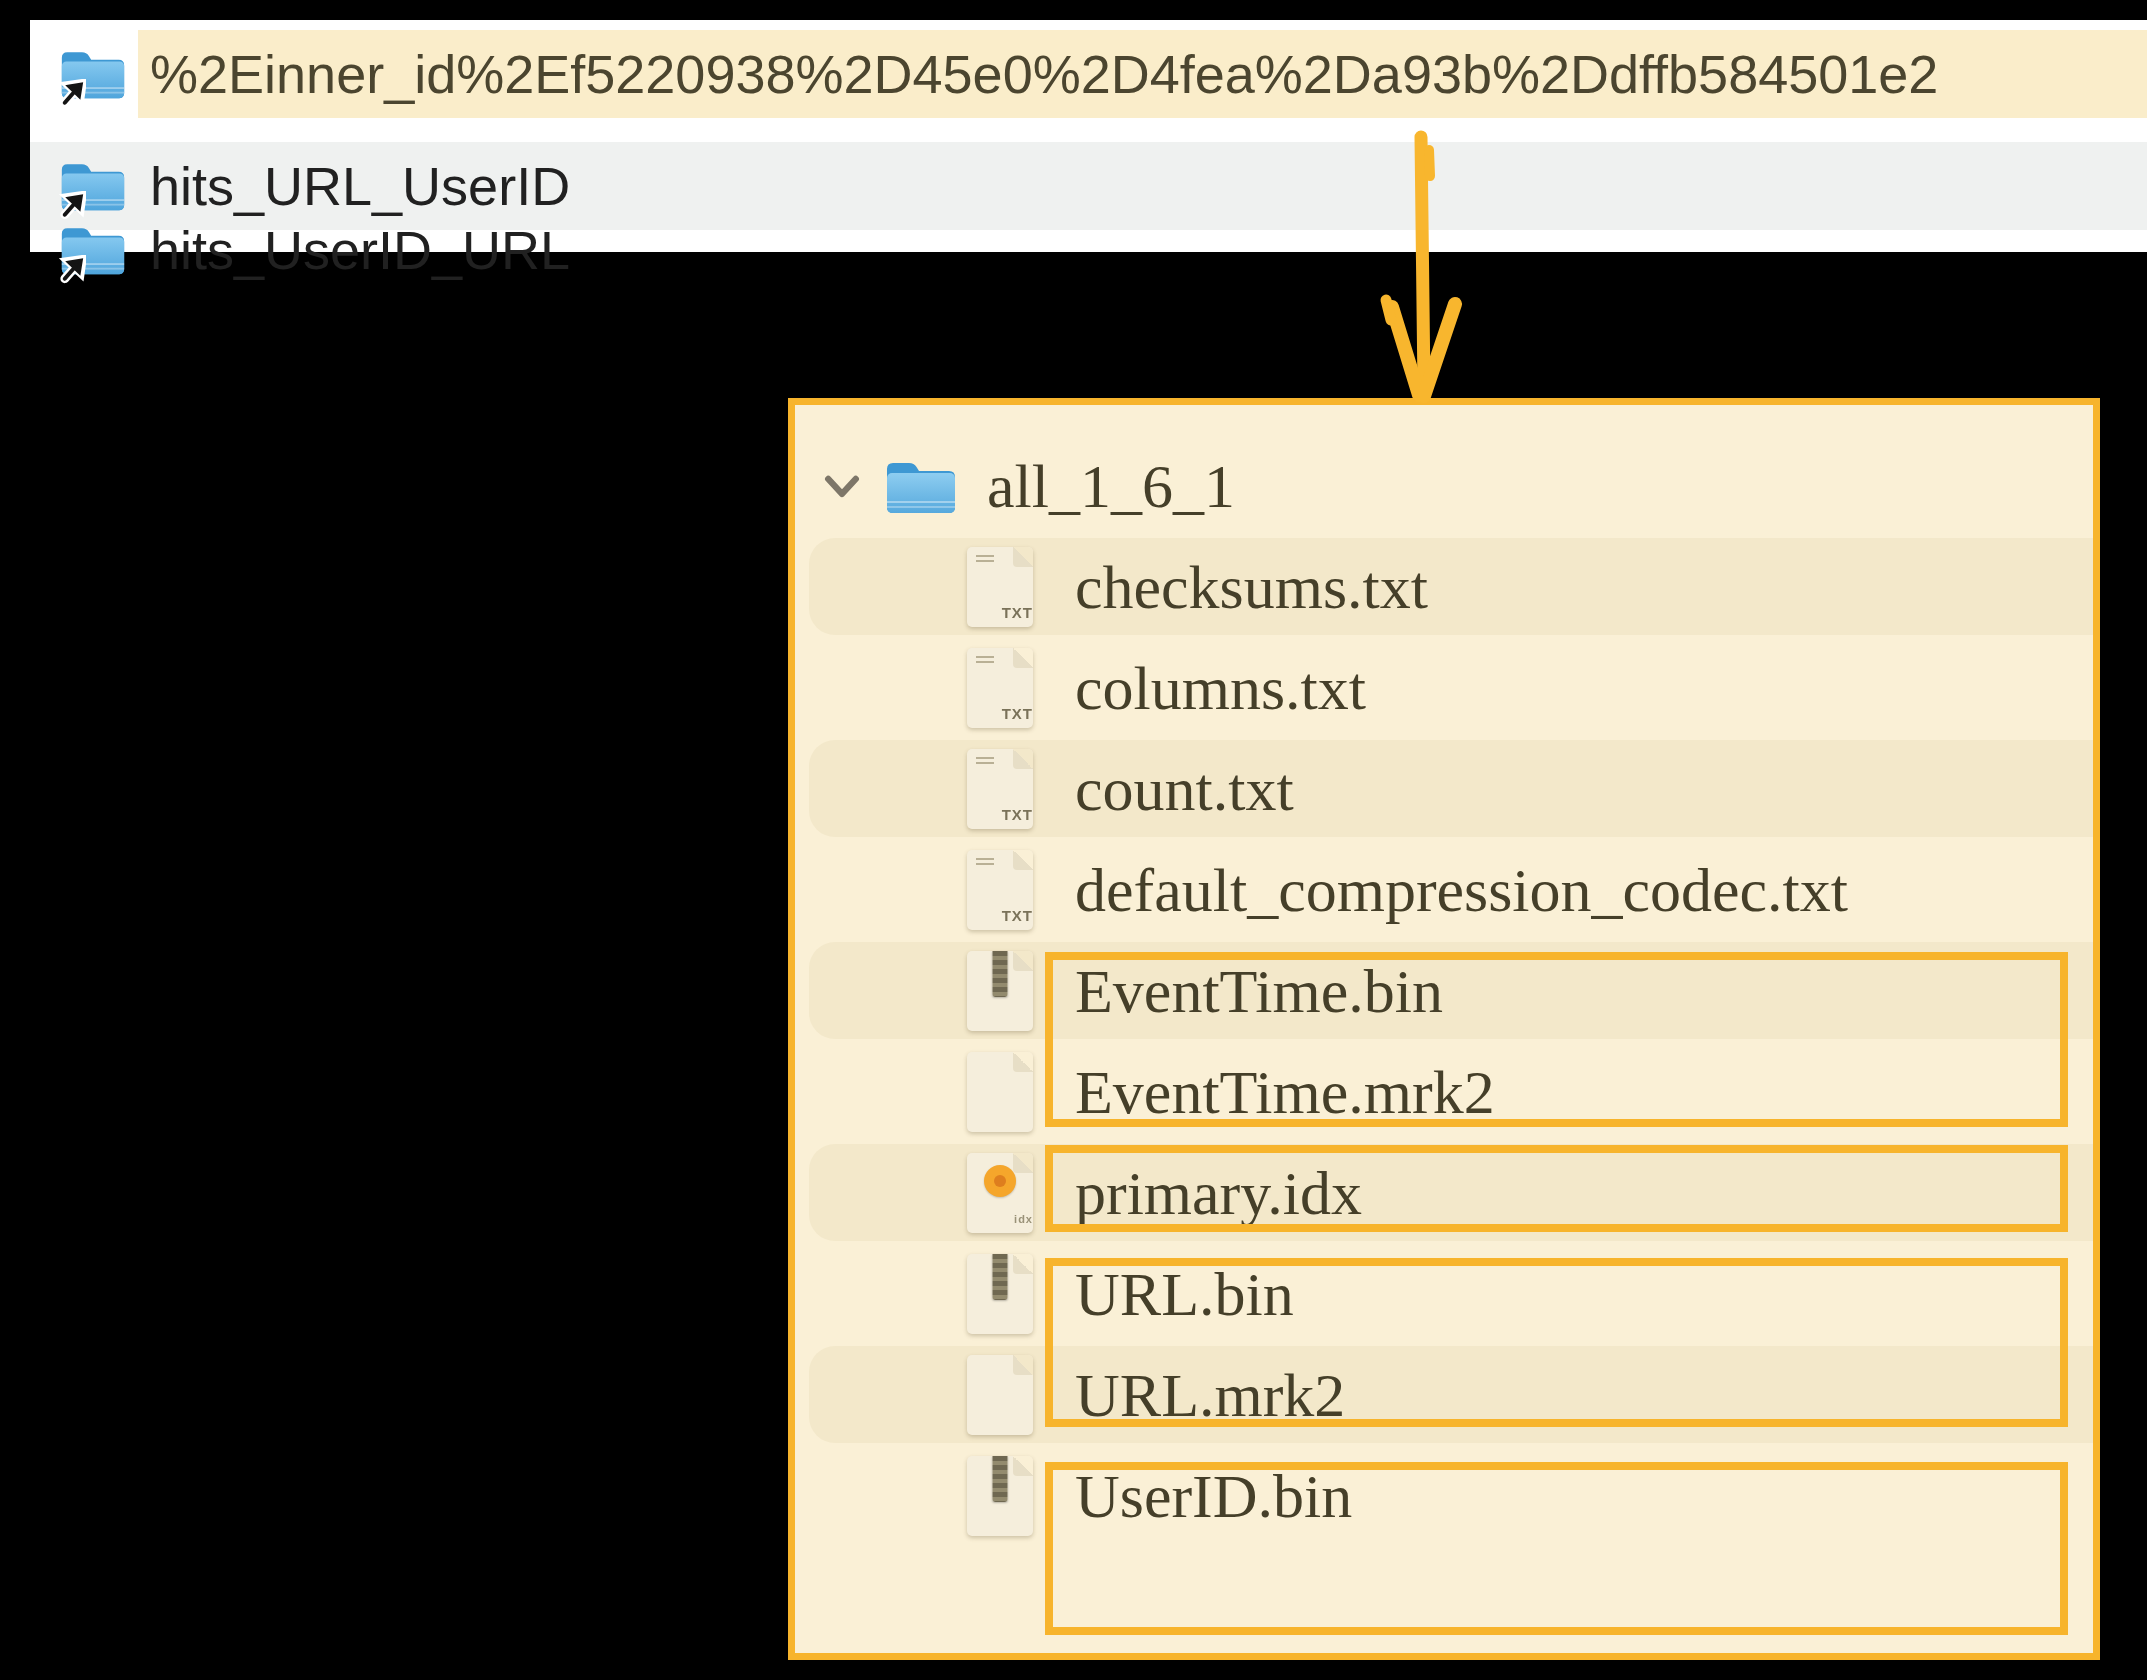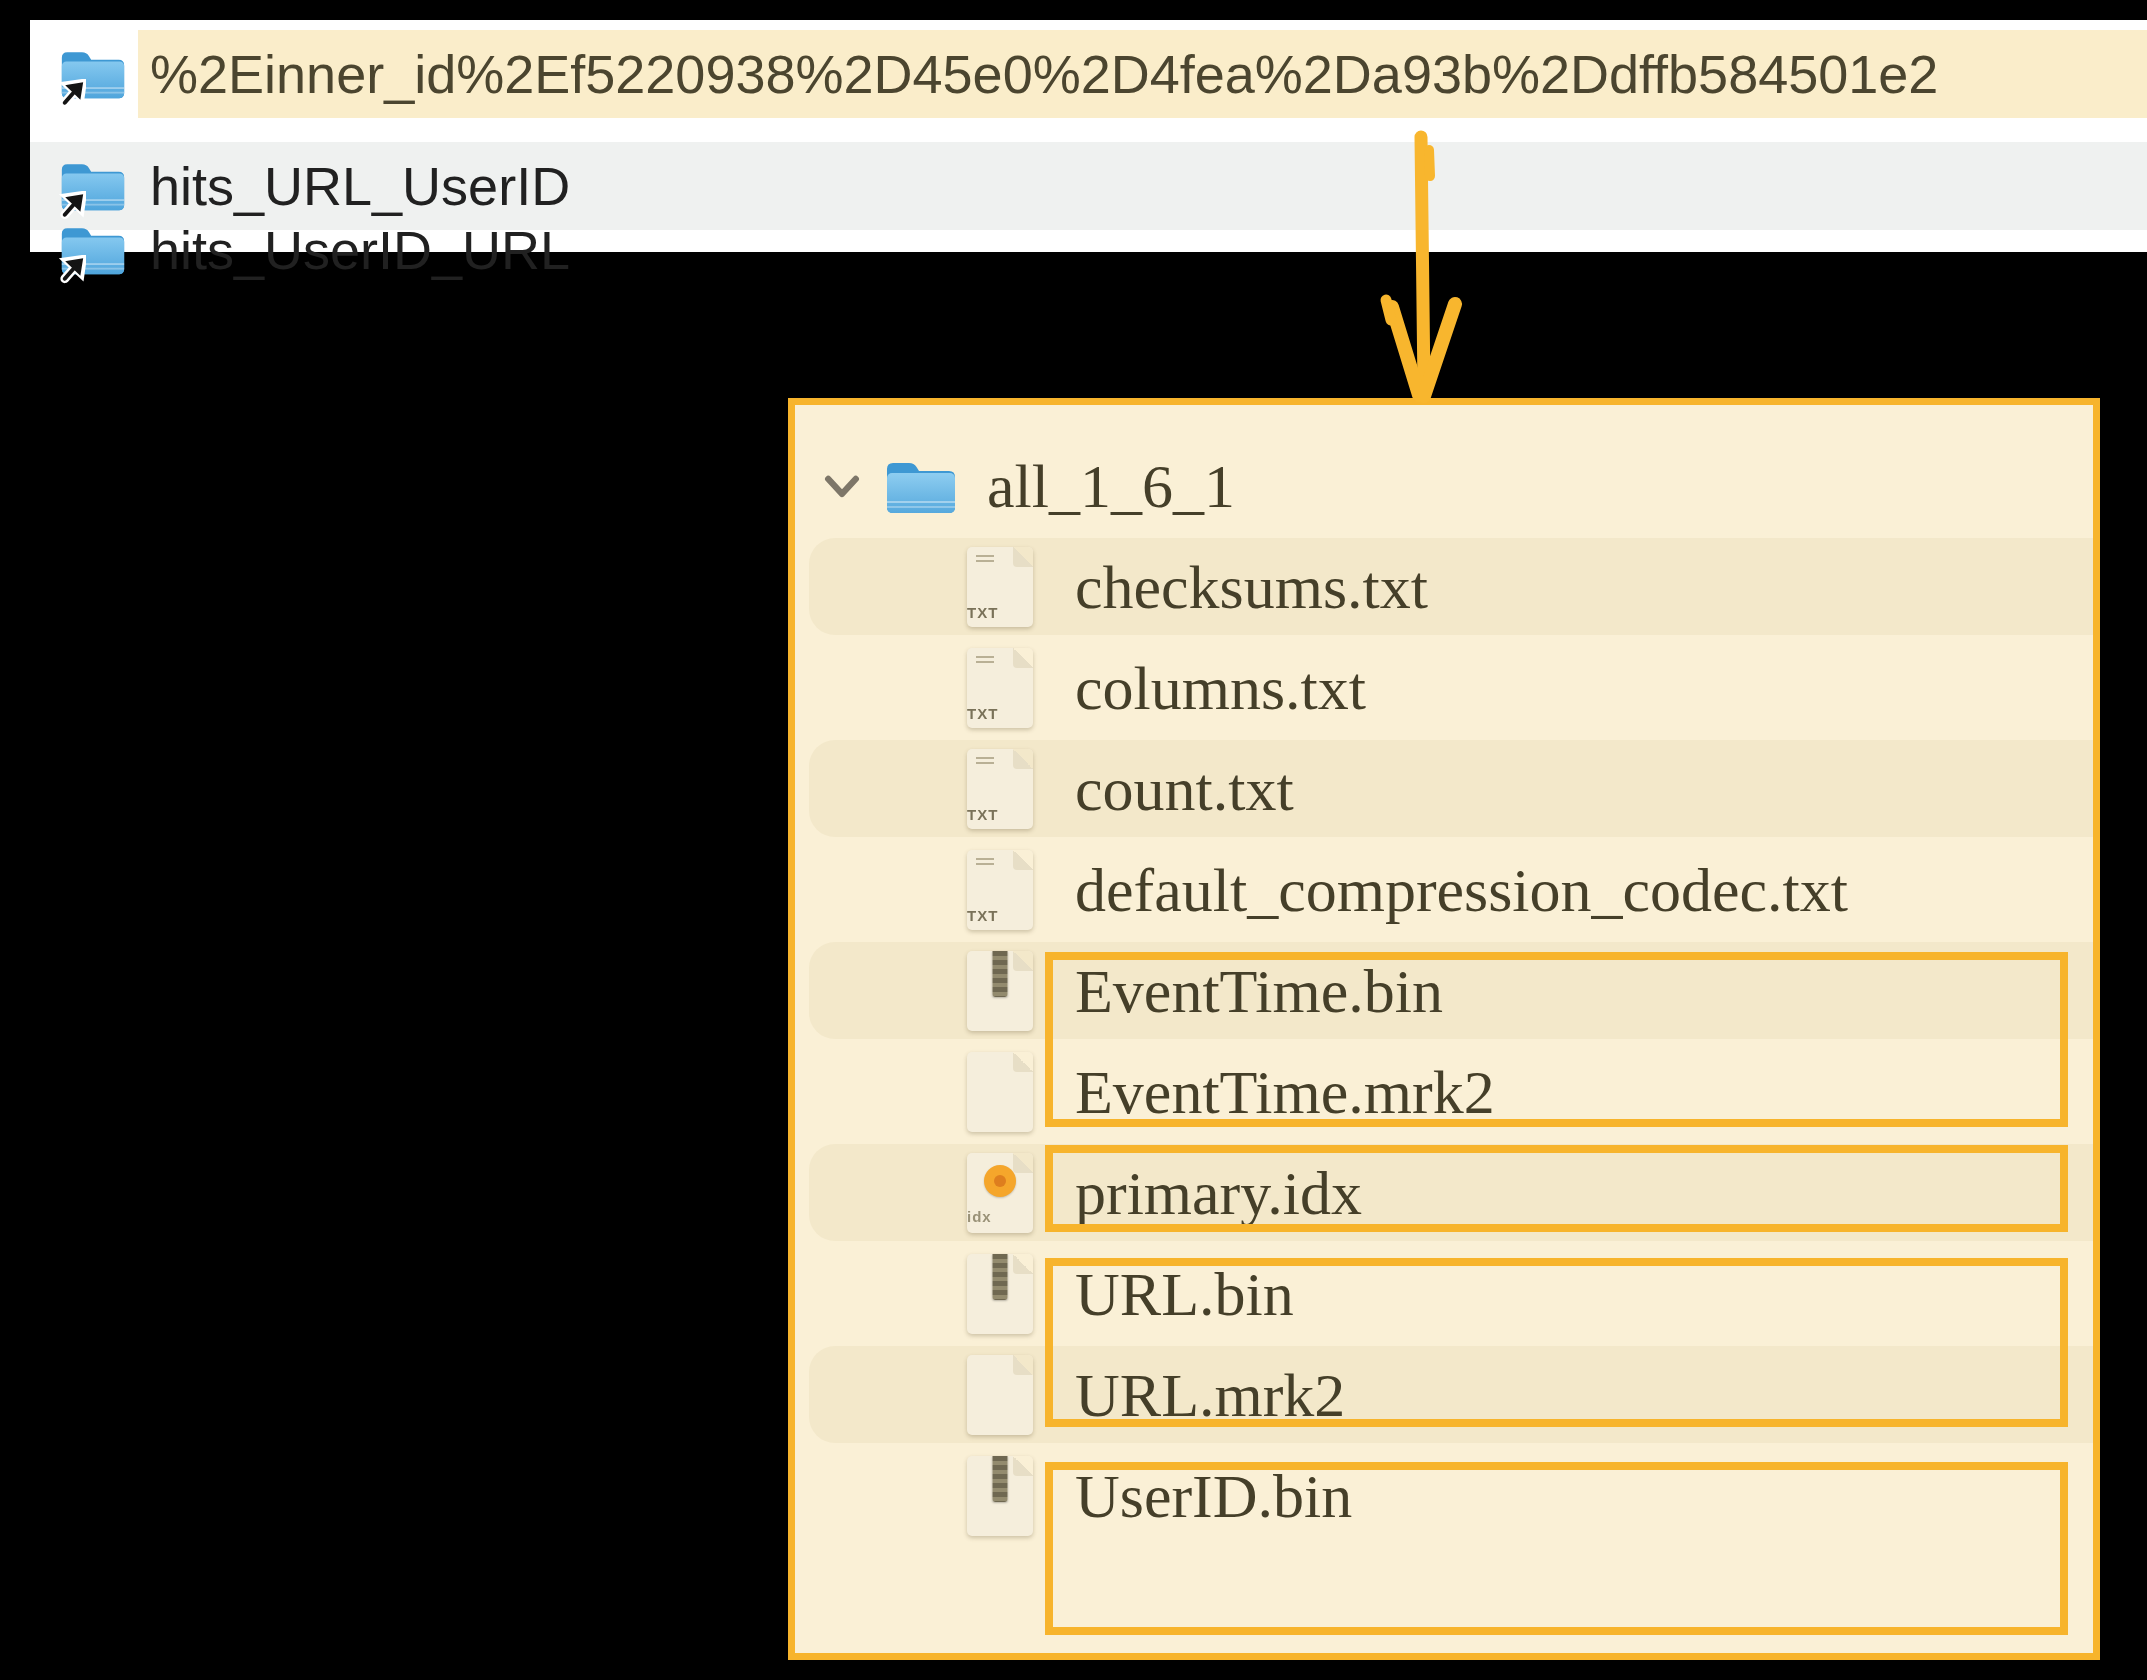--- a/index.html
+++ b/index.html
@@ -33,31 +33,31 @@
   .b-label.root{left:192px;}
   .chev{position:absolute;left:24px;top:28px;width:46px;height:46px;z-index:2;}
   .b-folder{position:absolute;left:90px;top:18px;width:72px;height:64px;z-index:2;}
 
   
   .doc{position:absolute;left:172px;top:10px;width:66px;height:80px;background:#F5EEDC;
        border-radius:5px;box-shadow:0 2px 4px rgba(90,75,40,.28);z-index:2;}
   .doc::after{content:"";position:absolute;top:0;right:0;width:20px;height:20px;
        background:linear-gradient(225deg,var(--rowbg) 50%,#E7DEC6 50%);
        border-bottom-left-radius:4px;border-top-right-radius:5px;}
-  .doc .badge{position:absolute;bottom:6px;left:0;right:0;text-align:left;
+  .doc .badge{position:absolute;bottom:6px;left:16px;right:0;text-align:right;
        font-size:15px;font-weight:bold;letter-spacing:1px;color:#7A7259;}
   .doc .lines{position:absolute;top:8px;left:9px;width:18px;height:10px;
        background:repeating-linear-gradient(180deg,#B9B095 0 2px,transparent 2px 5px);}
   .doc .zip{position:absolute;top:0;left:50%;transform:translateX(-50%);width:15px;height:46px;
        background:repeating-linear-gradient(180deg,#6F6851 0 5px,#938B6E 5px 9px);
        border-radius:0 0 3px 3px;box-shadow:0 1px 2px rgba(0,0,0,.25);}
   .doc .disc{position:absolute;top:12px;left:50%;transform:translateX(-50%);width:32px;height:32px;
        border-radius:50%;background:#F5A62B;box-shadow:0 1px 2px rgba(0,0,0,.2);}
   .doc .disc::after{content:"";position:absolute;inset:10px;border-radius:50%;background:#DE7E1E;}
-  .doc .badge.idx{font-size:15px;text-transform:none;color:#9A9278;bottom:8px;}
+  .doc .badge.idx{font-size:11px;text-transform:none;color:#9A9278;bottom:8px;}
 
   
   .gbox{position:absolute;left:250px;width:1023px;border:8px solid #F7B42C;box-sizing:border-box;z-index:5;}
 </style>
 </head>
 <body>
 
 <div class="stage">
 
   <div class="top-panel">

